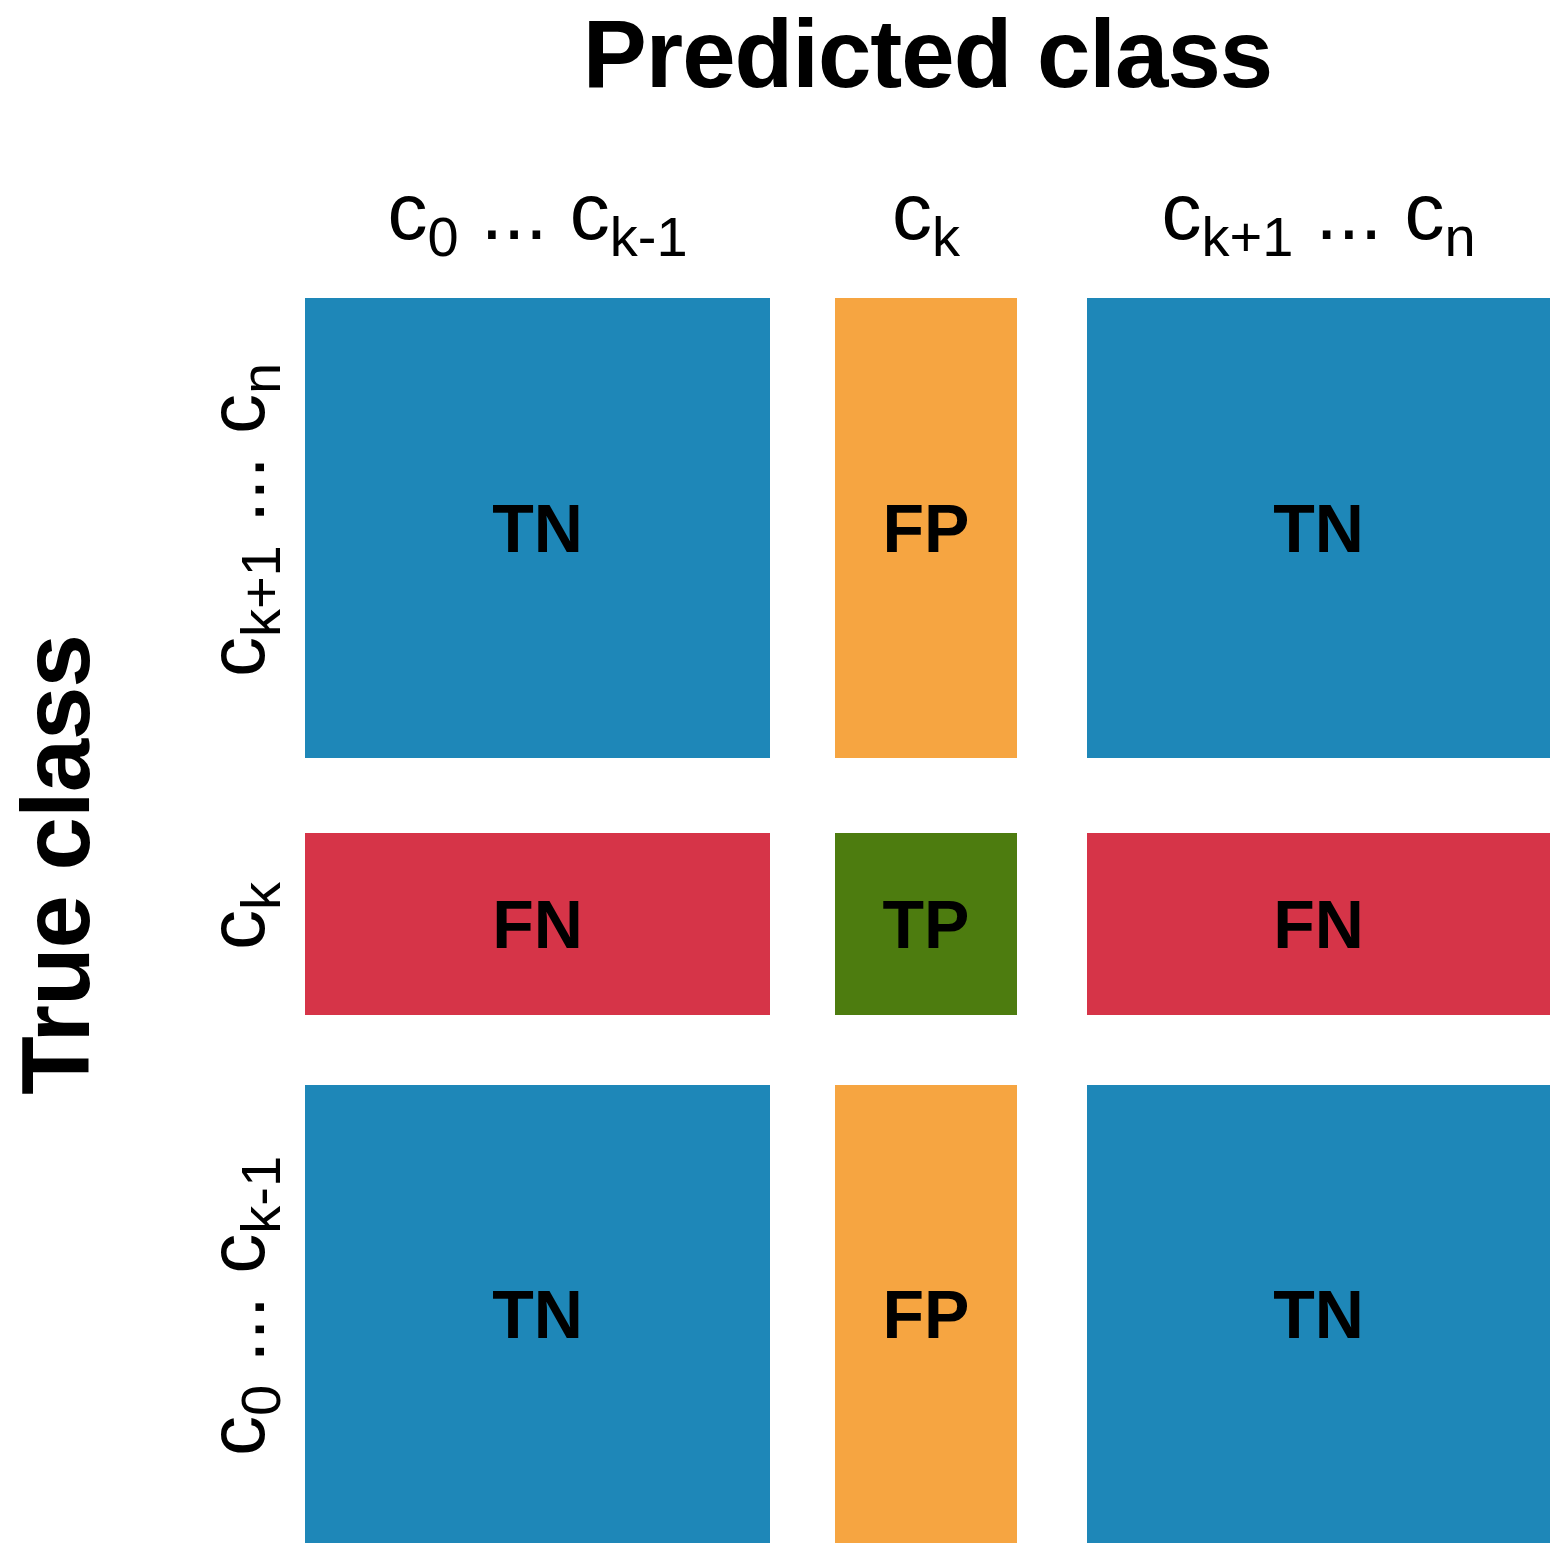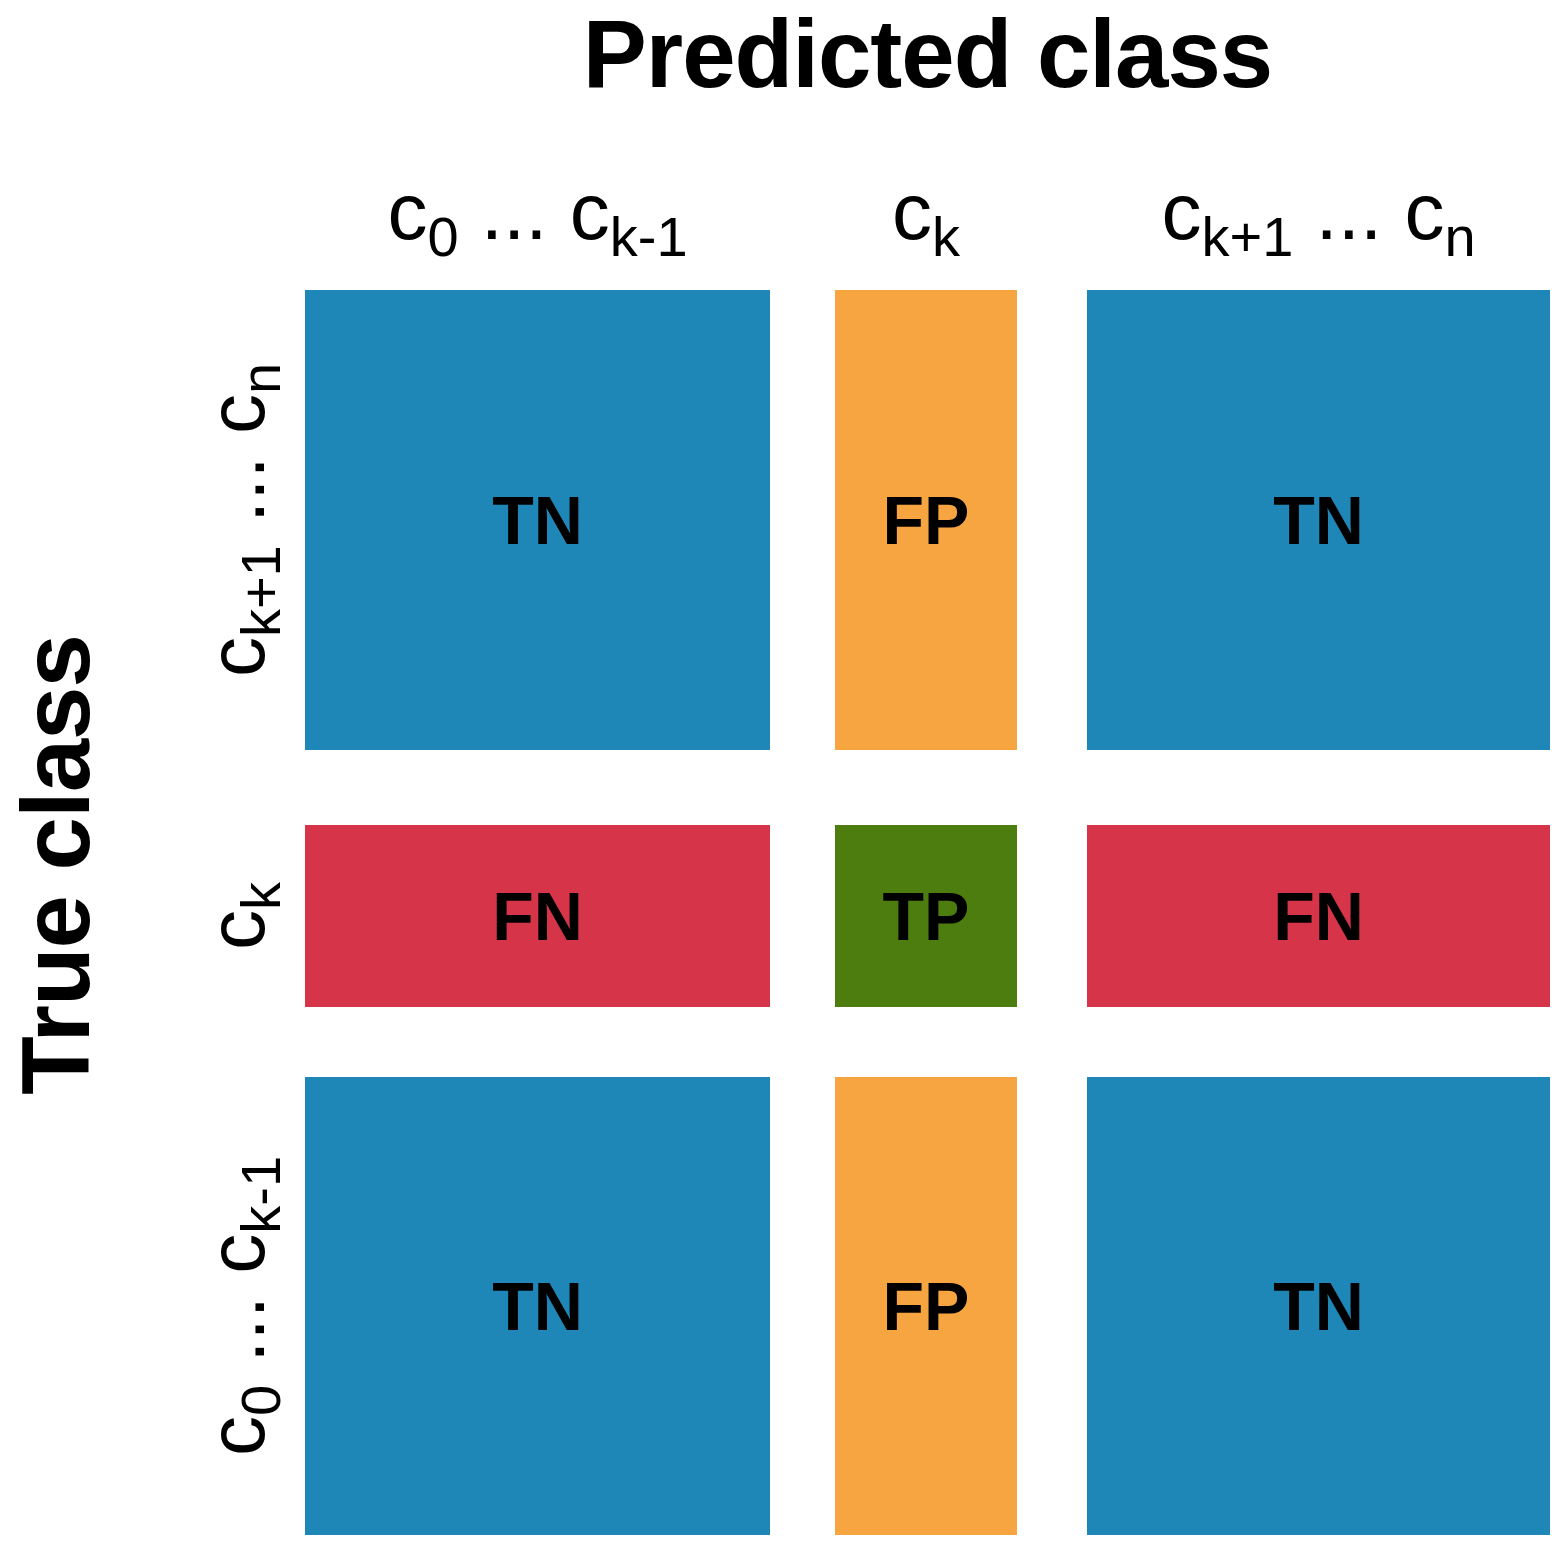--- a/index.html
+++ b/index.html
@@ -72,20 +72,21 @@
     vertical-align: -0.30em;
   }
   .cell {
     position: absolute;
     display: flex;
     align-items: center;
     justify-content: center;
     font-size: 68px;
     font-weight: 700;
     color: #000000;
+    margin-top: 8px;
   }
 </style>
 </head>
 <body>
 
 <div class="canvas">
 
   <div class="title-predicted">Predicted class</div>
 
   <div class="title-true">

